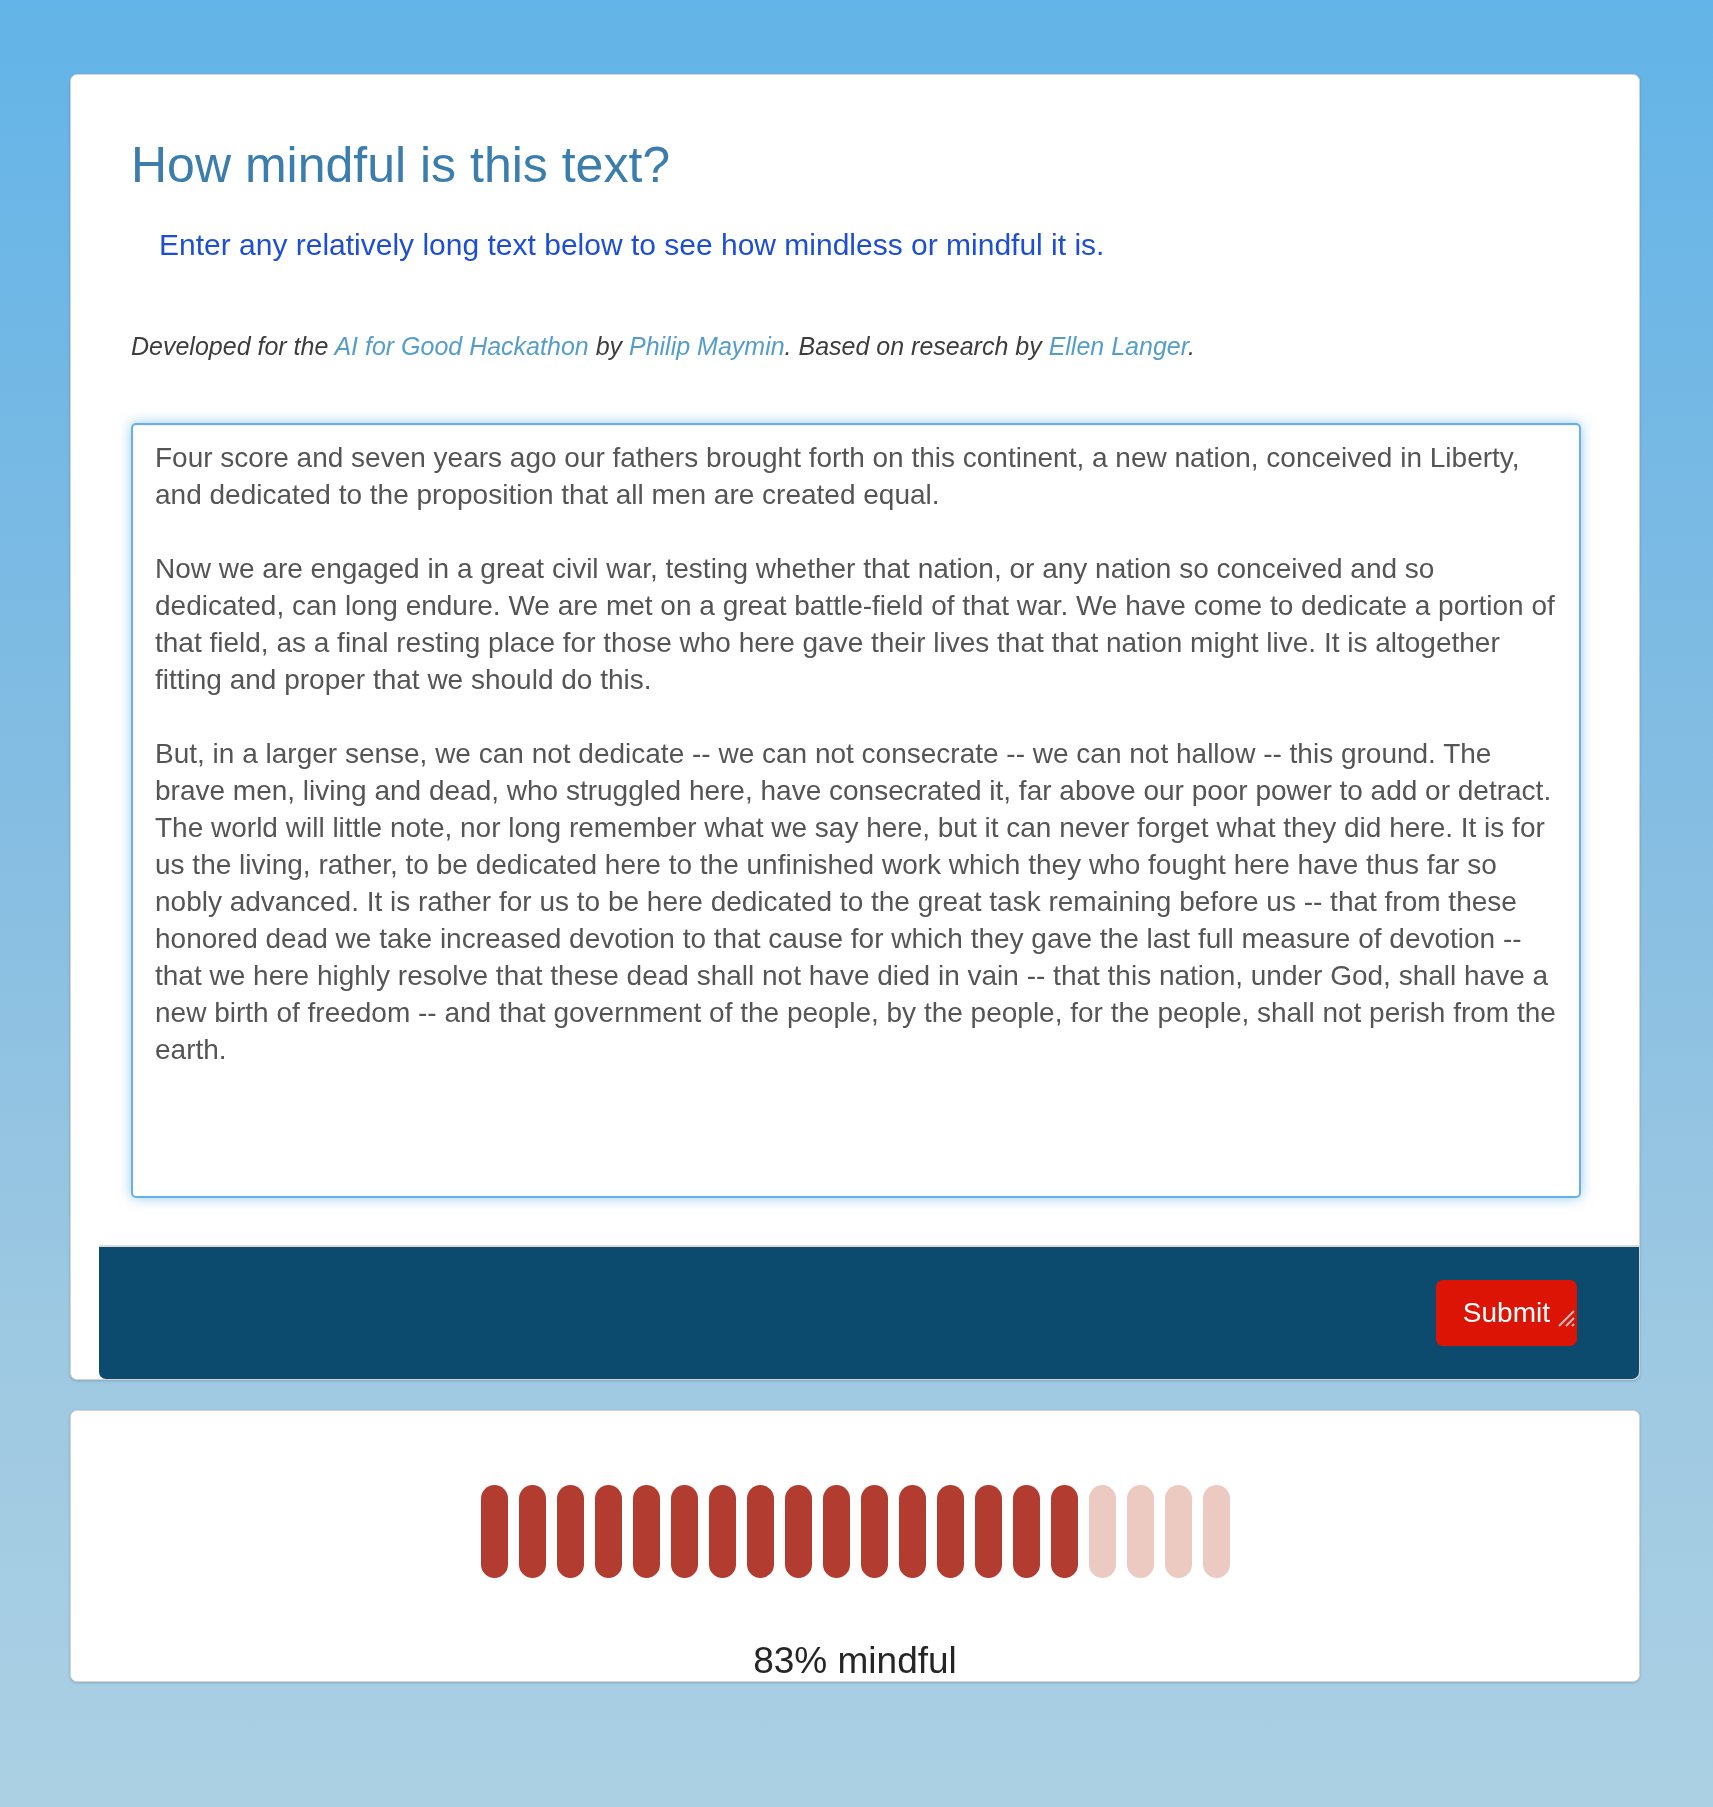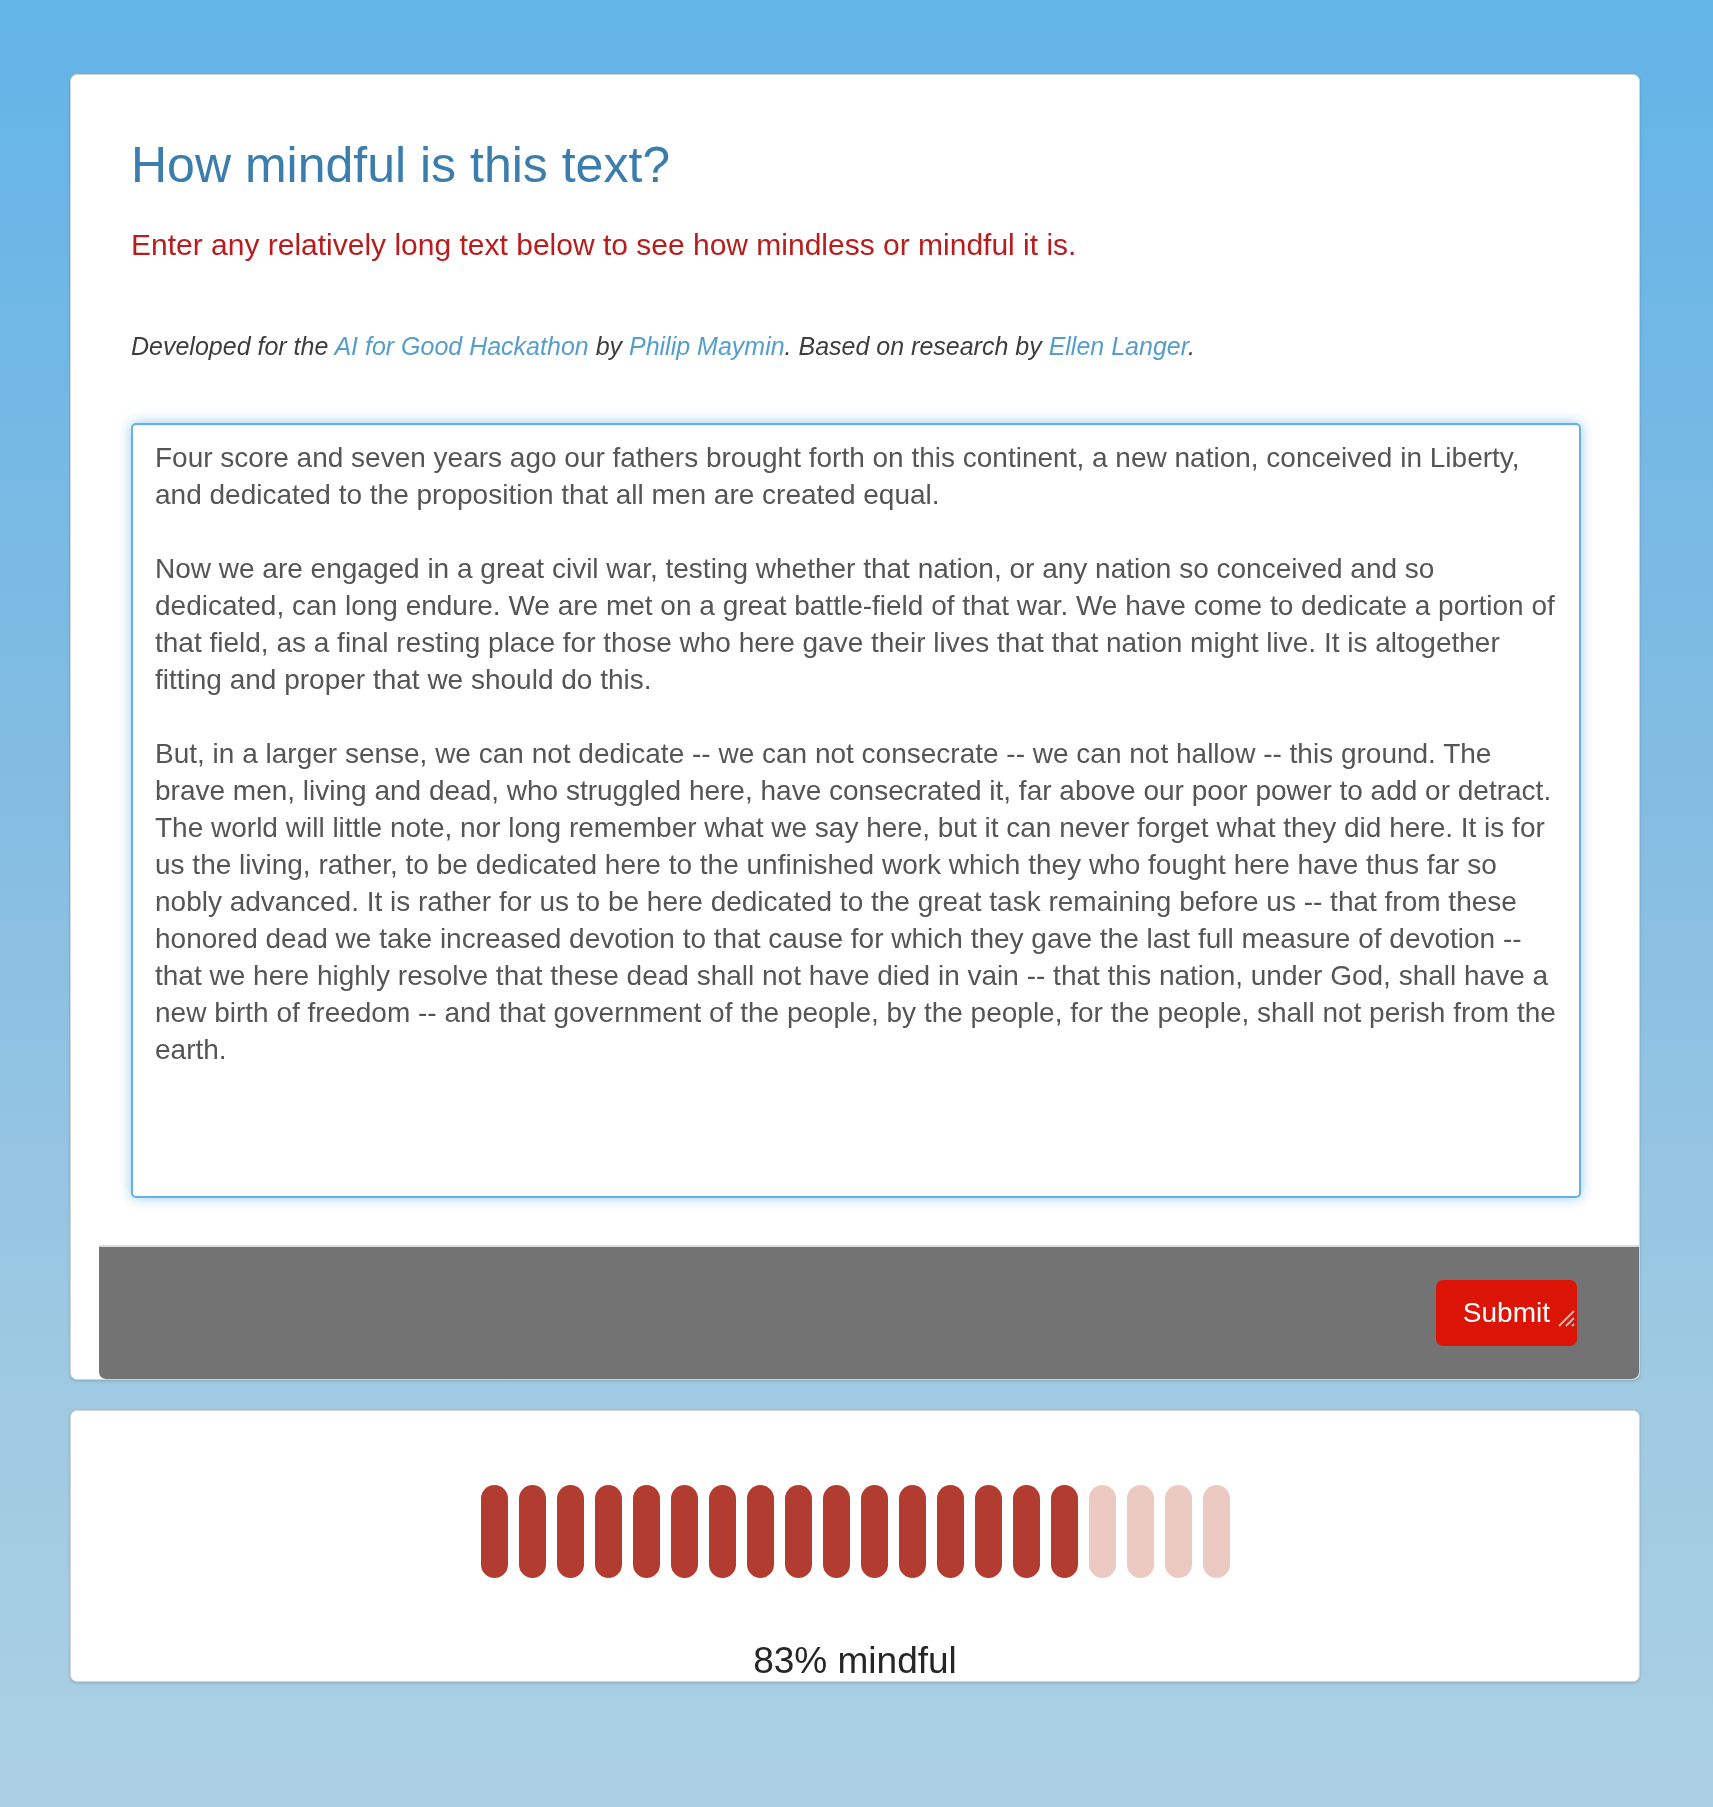--- a/index.html
+++ b/index.html
@@ -18,39 +18,39 @@
     border:1px solid #d4d4d4;border-radius:7px;
     box-shadow:0 1px 3px rgba(0,0,0,0.18);
   }
   .card-main{top:74px;}
   .card-body{padding:48px 60px 47px 60px;}
   h1.title{
     margin:14px 0 0 0;font-size:50px;font-weight:400;line-height:1.15;
     color:#3b7dad;letter-spacing:0;
   }
   .subtitle{
-    margin-top:30px;font-size:30px;color:#b91c1c;line-height:1.3;
+    margin-top:30px;font-size:30px;color:#1d4ed8;line-height:1.3;margin-left:28px;
   }
   .attribution{
     margin-top:68px;font-size:25px;font-style:italic;color:#3d3d3d;
   }
   .attribution a{color:#559dcc;text-decoration:none;}
   textarea.input-area{
     display:block;margin-top:62px;width:1450px;height:775px;
     border:2px solid #66afe9;border-radius:5px;
     box-shadow:inset 0 1px 1px rgba(0,0,0,.06),0 0 13px rgba(102,175,233,.65);
     padding:14px 22px;font-family:"Liberation Sans",sans-serif;
     font-size:28px;line-height:37px;color:#555555;resize:none;outline:none;
     overflow:hidden;background:#ffffff;
   }
   .resize-grip{
     position:absolute;right:64px;bottom:52px;width:22px;height:22px;pointer-events:none;
   }
   .card-footer{
-    background:#737373;border-top:2px solid #dcdcdc;
+    background:#0c4a6e;border-top:2px solid #dcdcdc;
     border-radius:0 0 7px 7px;padding:33px 62px;overflow:hidden;margin-left:28px;
   }
   .submit-btn{
     float:right;background:var(--accent);color:#ffffff;border:none;
     font-family:"Liberation Sans",sans-serif;font-size:28px;
     padding:15px 27px;border-radius:7px;cursor:pointer;line-height:1.3;
   }
   .card-result{top:1410px;height:272px;text-align:center;}
   .progress-wrap{padding-top:74px;}
   .progress-bar{

